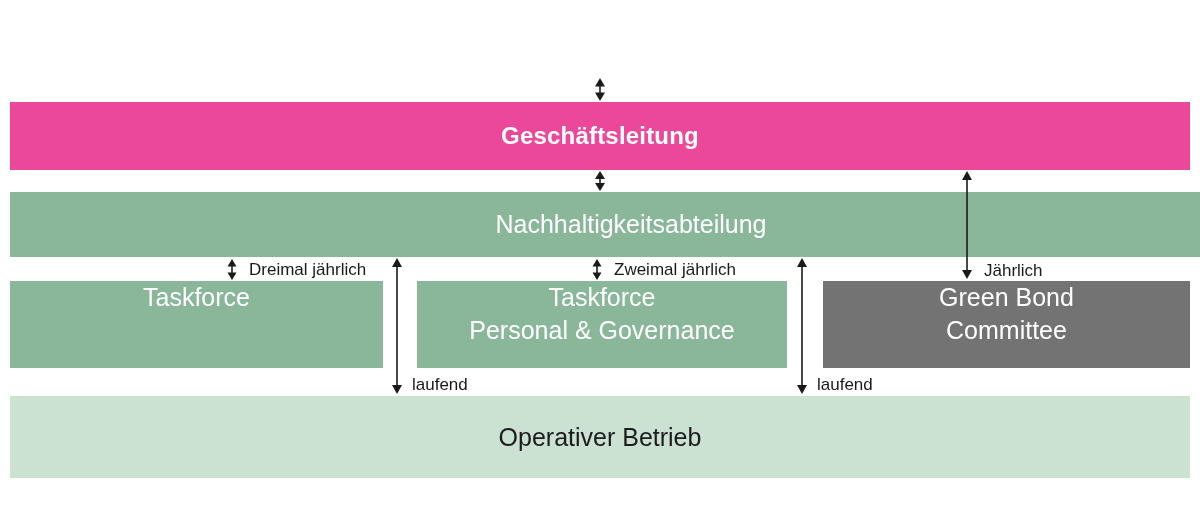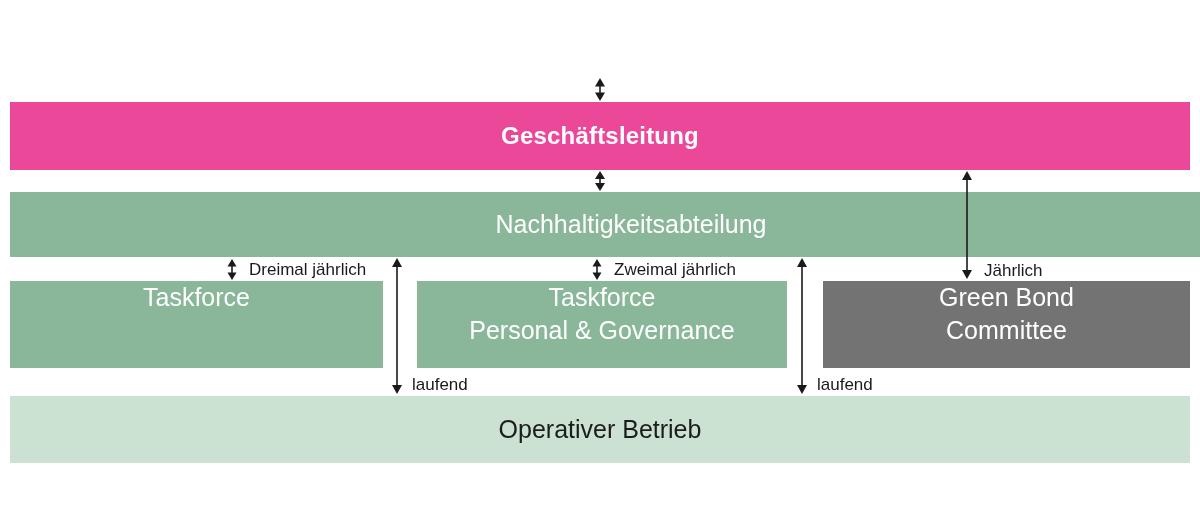--- a/index.html
+++ b/index.html
@@ -55,21 +55,21 @@
   <div class="box" style="left: 417px; width: 370px; background-color: rgb(138, 183, 154);">
     <span>Taskforce</span>
     <span>Personal &amp; Governance</span>
   </div>
 
   <div class="box" style="left: 823px; width: 367px; background-color: #737373;">
     <span>Green Bond</span>
     <span>Committee</span>
   </div>
 
-  <div class="bar bar-exec" style="top: 396px; height: 67px; background-color: rgb(203, 226, 210);">
+  <div class="bar bar-exec" style="top: 396px; height: 82px; background-color: rgb(203, 226, 210);">
     <span>Operativer Betrieb</span>
   </div>
 
   <svg class="connector" style="left:593px;top:78px;" width="14" height="23" viewBox="0 0 14 23">
     <line x1="7" y1="6" x2="7" y2="17"></line>
     <polygon points="7,0 2,8.5 12,8.5"></polygon>
     <polygon points="7,23 2,14.5 12,14.5"></polygon>
   </svg>
 
   <svg class="connector" style="left:593px;top:171px;" width="14" height="20" viewBox="0 0 14 20">

